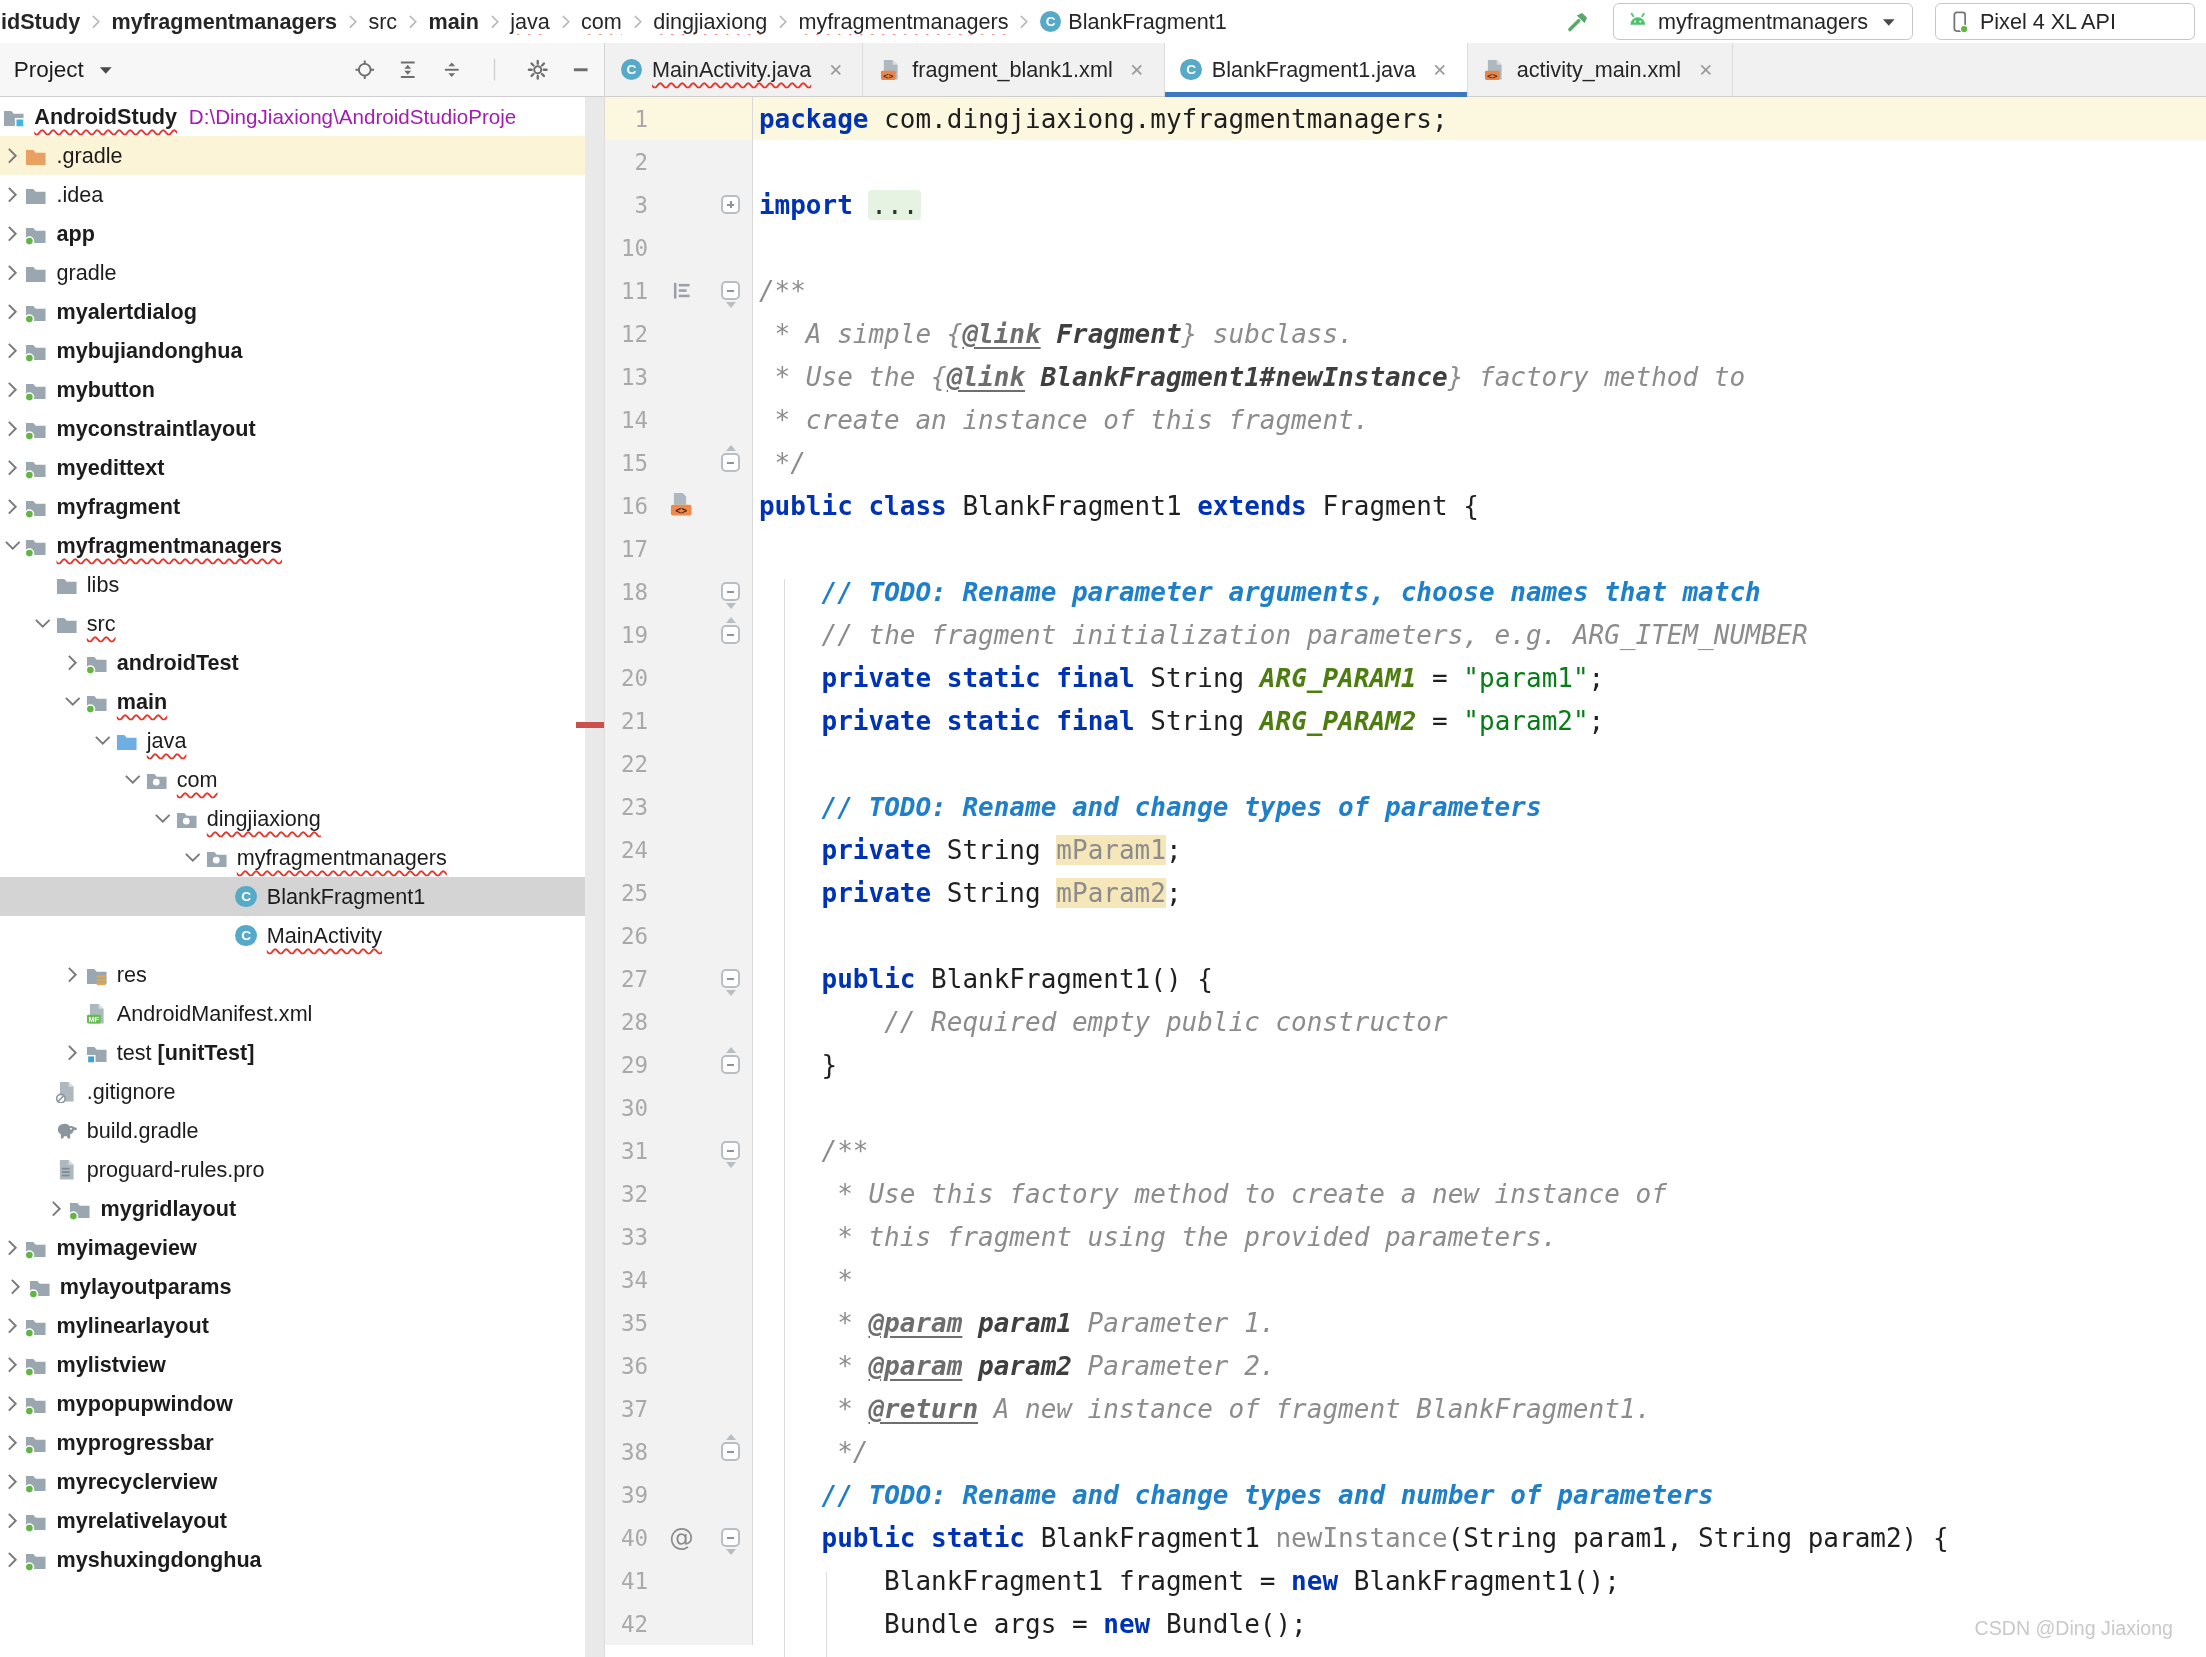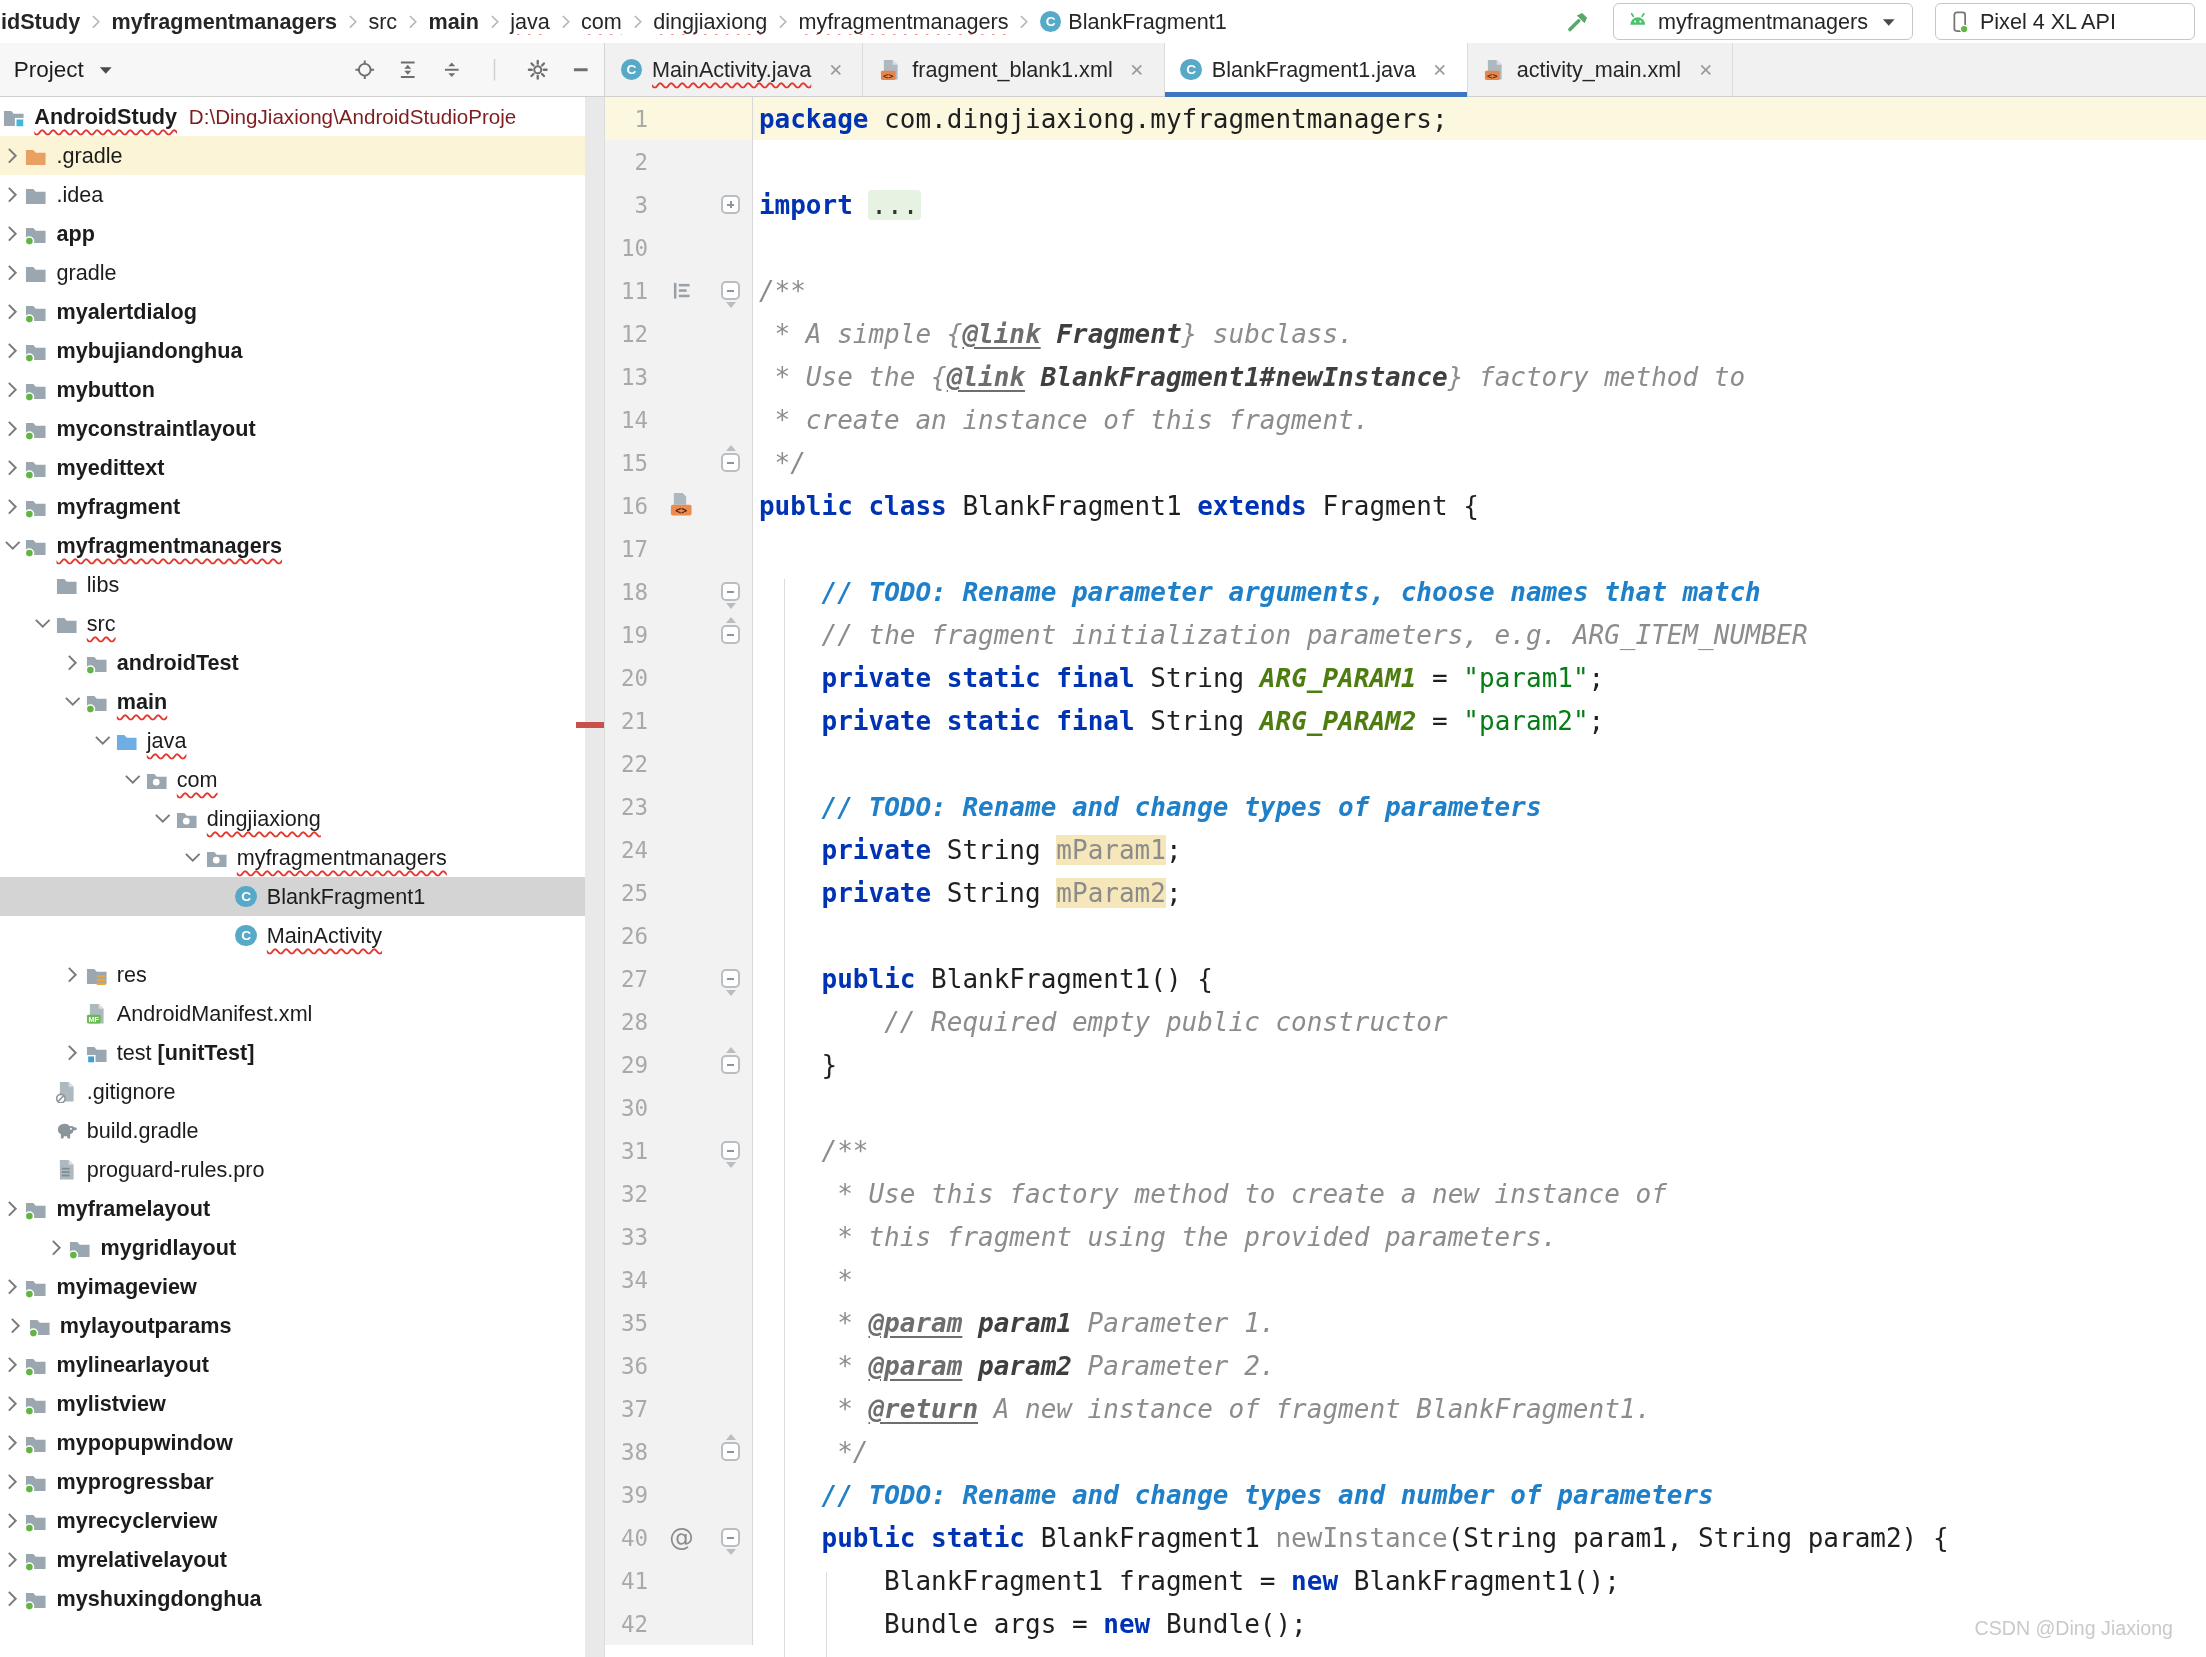--- a/index.html
+++ b/index.html
@@ -39,21 +39,21 @@
   
   #tree{position:absolute;left:0;top:97px;width:605px;height:1560px;background:#ffffff;overflow:hidden;}
   .trow{height:39px;display:flex;align-items:center;white-space:nowrap;}
   .trow.sel{background:#d4d4d4;}
   .trow.warm{background:#fbf4d7;}
   .chev{width:23.5px;height:23.5px;flex:0 0 23.5px;display:flex;align-items:center;justify-content:center;}
   .ticon{width:23.5px;height:23.5px;flex:0 0 23.5px;display:flex;align-items:center;justify-content:center;position:relative;}
   .tlabel{font-size:21.6px;margin-left:8.8px;}
   .tlabel.bold{font-weight:700;}
   .tsuffix{font-weight:700;}
-  .tpath{font-size:20.6px;color:#7f1d1d;margin-left:11.8px;}
+  .tpath{font-size:20.6px;color:#a21caf;margin-left:11.8px;}
   #tree-scroll{position:absolute;left:585px;top:0;width:19.6px;height:1560px;background:#e9e9e9;}
   #tree-errmark{position:absolute;left:576px;top:625px;width:28px;height:5.9px;background:#c9504b;}
   #tree-right-edge{position:absolute;left:604px;top:0;width:1px;height:1560px;background:#dcdcdc;}
   .cls-ic{width:21.6px;height:21.6px;border-radius:50%;background:#56aac8;color:#fff;font-size:13.7px;font-weight:700;
           display:flex;align-items:center;justify-content:center;font-family:"Liberation Sans",sans-serif;}
 
   
   #editor{position:absolute;left:605px;top:97px;width:1602px;height:1560px;background:#ffffff;}
   .erow{height:43px;display:flex;align-items:center;}
   .gut{background:#f2f2f2;height:100%;display:flex;align-items:center;box-sizing:border-box;}
@@ -775,38 +775,20 @@
                 <g fill="#7f8b91">
                   <rect x="7" y="10" width="8" height="1.8"></rect>
                   <rect x="7" y="13.5" width="8" height="1.8"></rect>
                   <rect x="7" y="17" width="8" height="1.8"></rect>
                 </g>
               </svg>
             </span>
           </span>
           <span class="tlabel"><span>proguard-rules.pro</span></span>
         </div>
-        <div class="trow" style="padding-left: 0.7px;">
-          <span class="chev">
-            <span>
-              <svg width="23.5" height="23.5" viewBox="0 0 24 24">
-                <polyline points="8,5 15,12 8,19" fill="none" stroke="#7a7a7a" stroke-width="2"></polyline>
-              </svg>
-            </span>
-          </span>
-          <span class="ticon">
-            <span>
-              <svg width="23.5" height="23.5" viewBox="0 0 24 24">
-                <path d="M2 6 h7.5 l2.5 3 H22 v12.5 H2 z" fill="#9aa7b0"></path>
-                <circle cx="5.5" cy="19.5" r="4.2" fill="#62b543" stroke="#fff" stroke-width="1.6"></circle>
-              </svg>
-            </span>
-          </span>
-          <span class="tlabel bold"><span>myframelayout</span></span>
-        </div>
         <div class="trow" style="padding-left: 0.7px; margin-left: 44px;">
           <span class="chev">
             <span>
               <svg width="23.5" height="23.5" viewBox="0 0 24 24">
                 <polyline points="8,5 15,12 8,19" fill="none" stroke="#7a7a7a" stroke-width="2"></polyline>
               </svg>
             </span>
           </span>
           <span class="ticon">
             <span>

